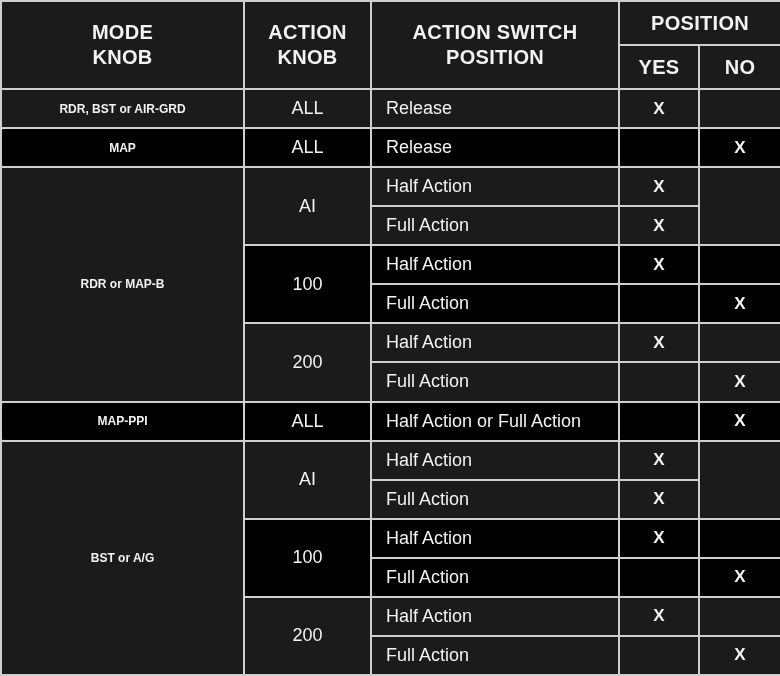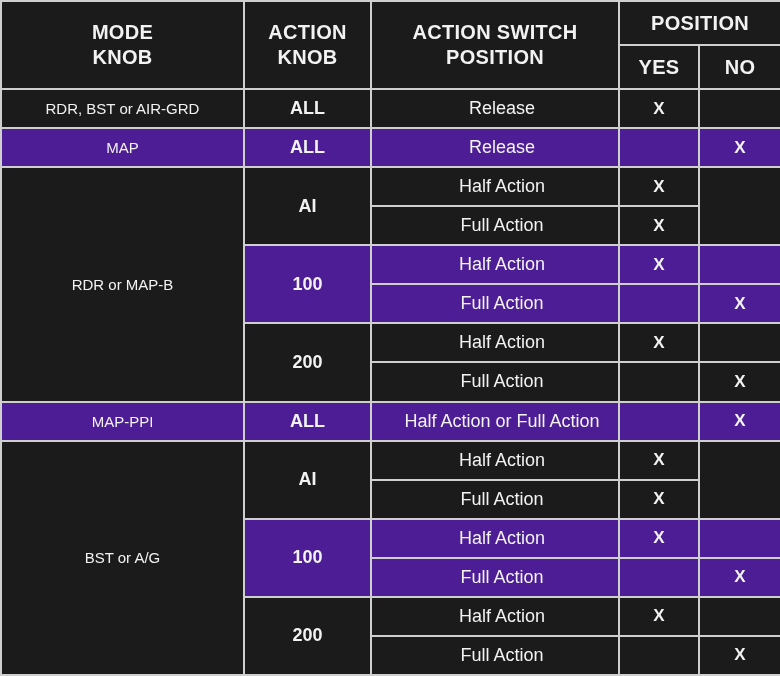--- a/index.html
+++ b/index.html
@@ -33,28 +33,29 @@
   tbody tr            { height: 39px; }
   th {
     font-size: 20px;
     font-weight: bold;
     background: #1b1b1b;
     letter-spacing: 0.3px;
     line-height: 1.25;
   }
   th .hline { display: block; }
   td.dark  { background: #1b1b1b; }
-  td.light { background: #4c1d95; }
-  td.mode  { font-weight: normal; font-size: 15px; }
-  td.range { font-size: 18px; font-weight: bold; }
+  td.light { background: #000000; }
+  td.mode  { font-weight: bold; font-size: 12px; border-radius: 7px; }
+  td.range { font-size: 18px; font-weight: normal; }
   td.action {
-    text-align: center;
+    text-align: left;
     padding-left: 14px;
     font-size: 18px;
     font-weight: normal;
+    border-radius: 6px;
   }
   td.mark { font-weight: bold; font-size: 17px; }
 </style>
 </head>
 <body>
 
 <div class="page">
   <table class="nutation">
     <colgroup>
       <col style="width:243px">

